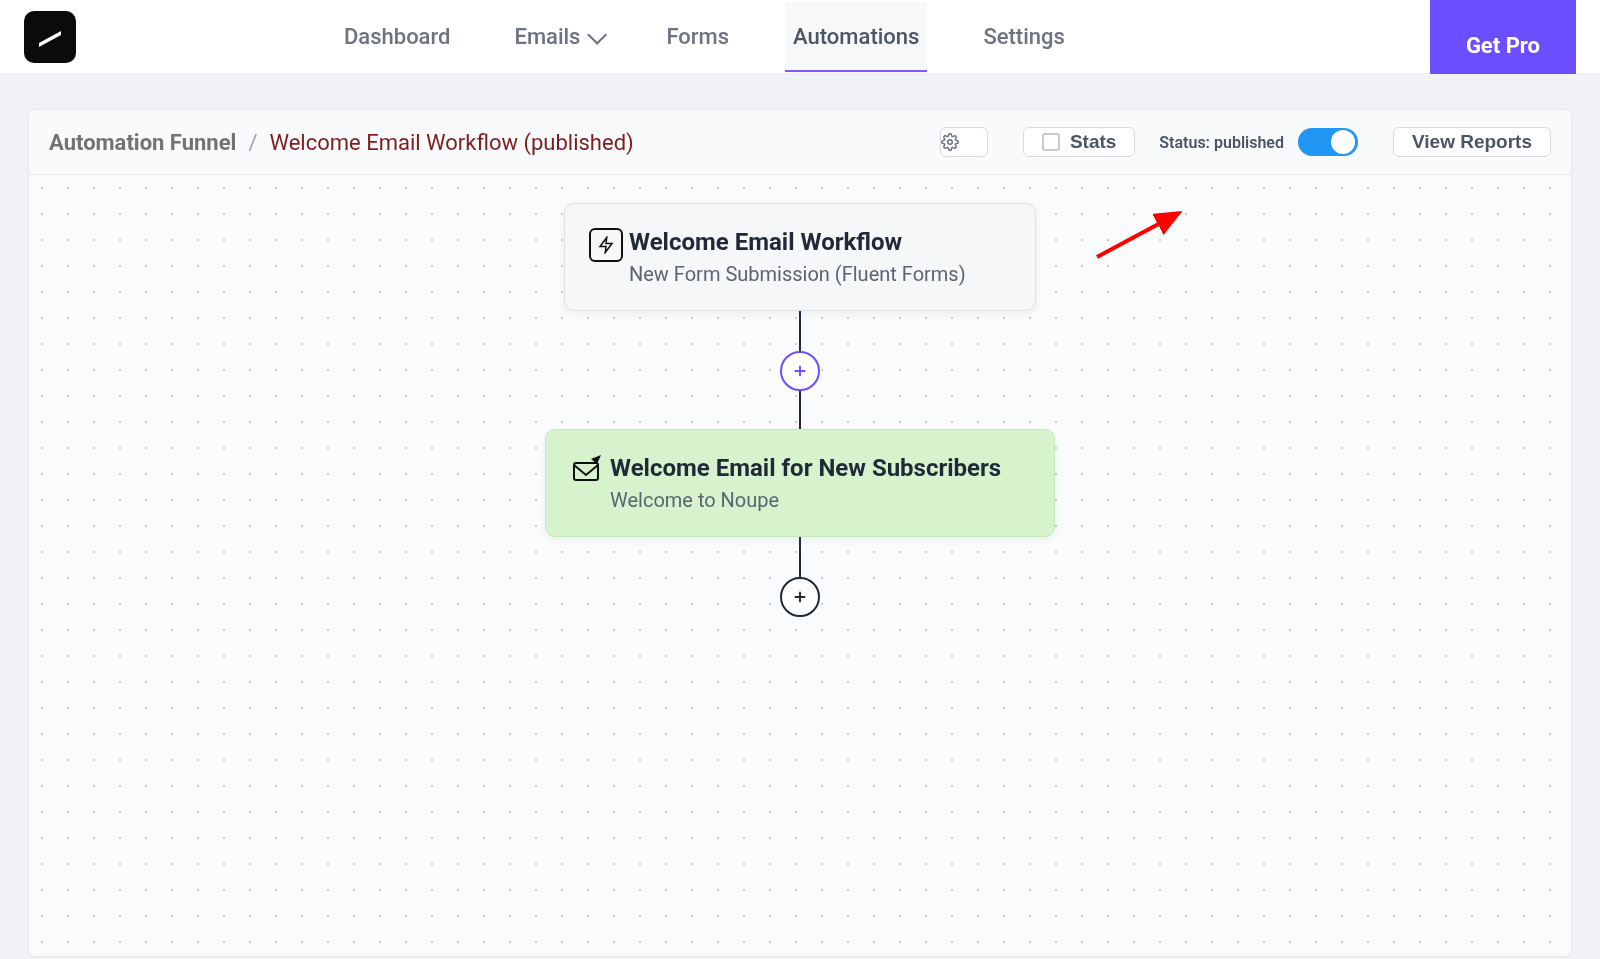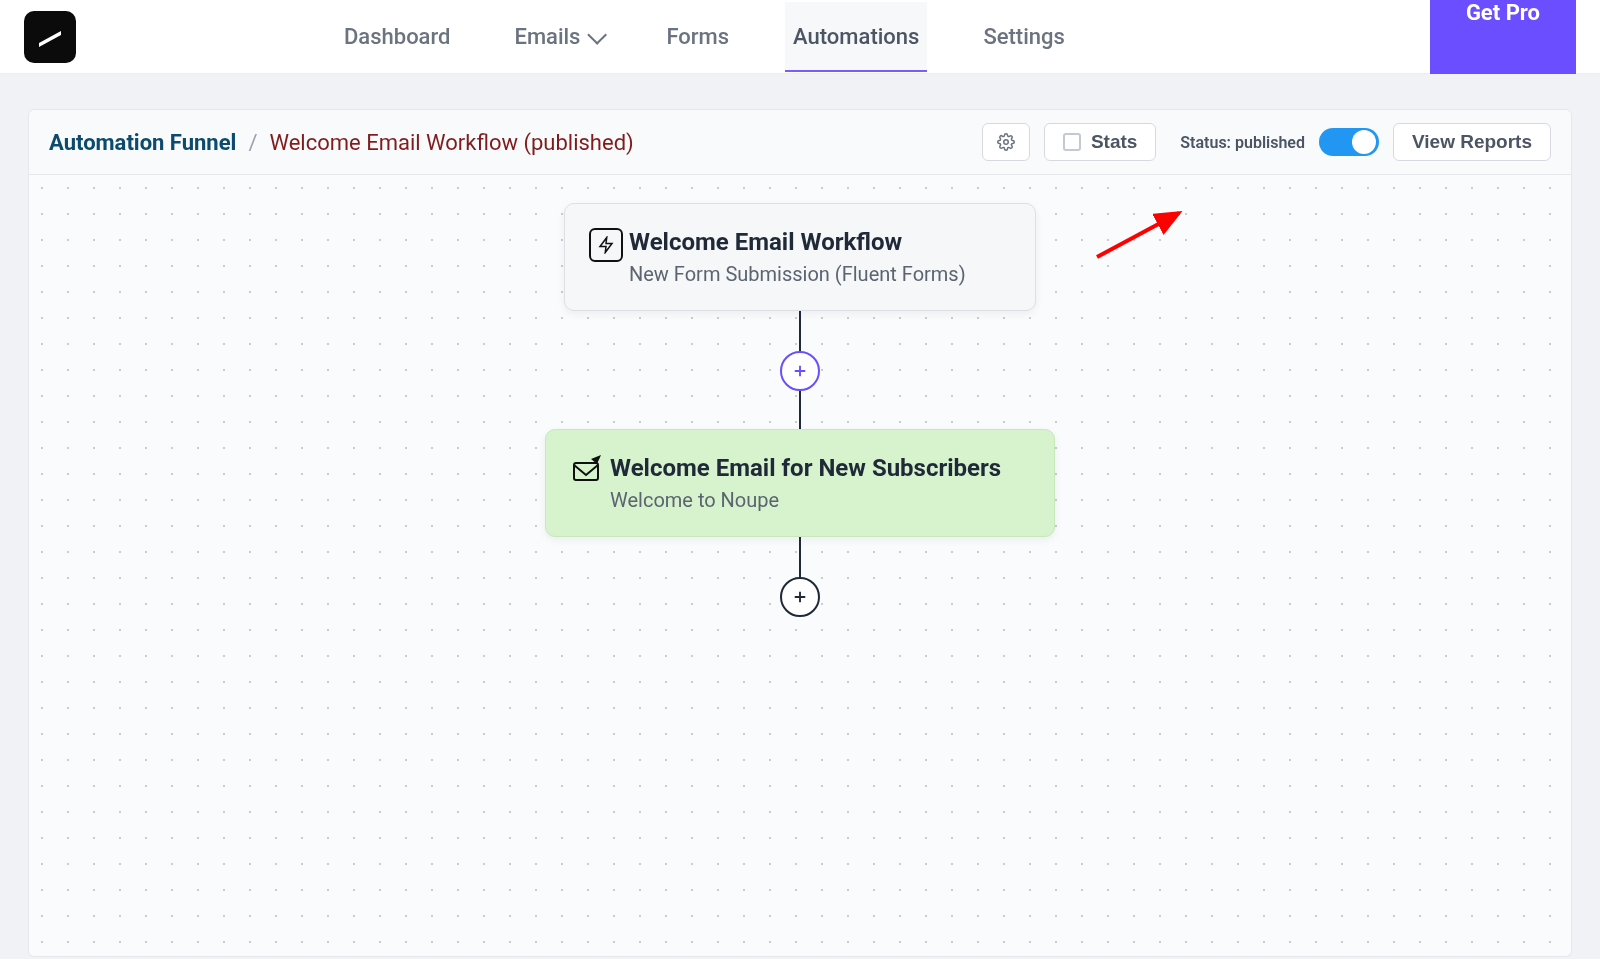--- a/index.html
+++ b/index.html
@@ -60,27 +60,27 @@
     }
     .chev {
       width: 14px; height: 14px;
       border-right: 2px solid #6b7280;
       border-bottom: 2px solid #6b7280;
       transform: rotate(45deg) translateY(-3px);
     }
     .get-pro {
       margin-left: 40px;
       height: 74px;
-      padding: 0 36px;
+      padding: 16px 36px;
       background: #6b4eff;
       color: #fff;
       font-size: 22px;
       font-weight: 700;
       display: flex;
-      align-items: flex-start;
+      align-items: flex-end;
       cursor: pointer;
     }
 
     
     .page {
       background: #f1f2f5;
       padding: 35px 28px 0 28px;
       min-height: 885px;
     }
 
@@ -95,37 +95,37 @@
       align-items: center;
       gap: 14px;
     }
     .breadcrumb {
       display: flex;
       align-items: baseline;
       gap: 12px;
       font-size: 22px;
       flex: 1;
     }
-    .bc-root { font-weight: 700; color: #0c4a6e; }
+    .bc-root { font-weight: 700; color: #737373; }
     .bc-sep { color: #9ca3af; font-weight: 400; }
     .bc-leaf { color: #7f1d1d; font-weight: 400; }
 
     .btn {
-      height: 38px;
+      height: 30px;
       border: 1px solid #d6dae0;
       border-radius: 6px;
       background: #fff;
       display: inline-flex;
       align-items: center;
-      justify-content: center;
       padding: 0 18px;
       font-size: 19px;
       color: #4b5563;
       font-weight: 600;
       cursor: pointer;
+      margin-left: 21px;
     }
     .btn.icon-only { width: 48px; padding: 0; }
     .stats-btn { gap: 10px; }
     .stats-check {
       width: 18px; height: 18px;
       border: 2px solid #c5c9d1;
       border-radius: 3px;
     }
 
     .status-label {

